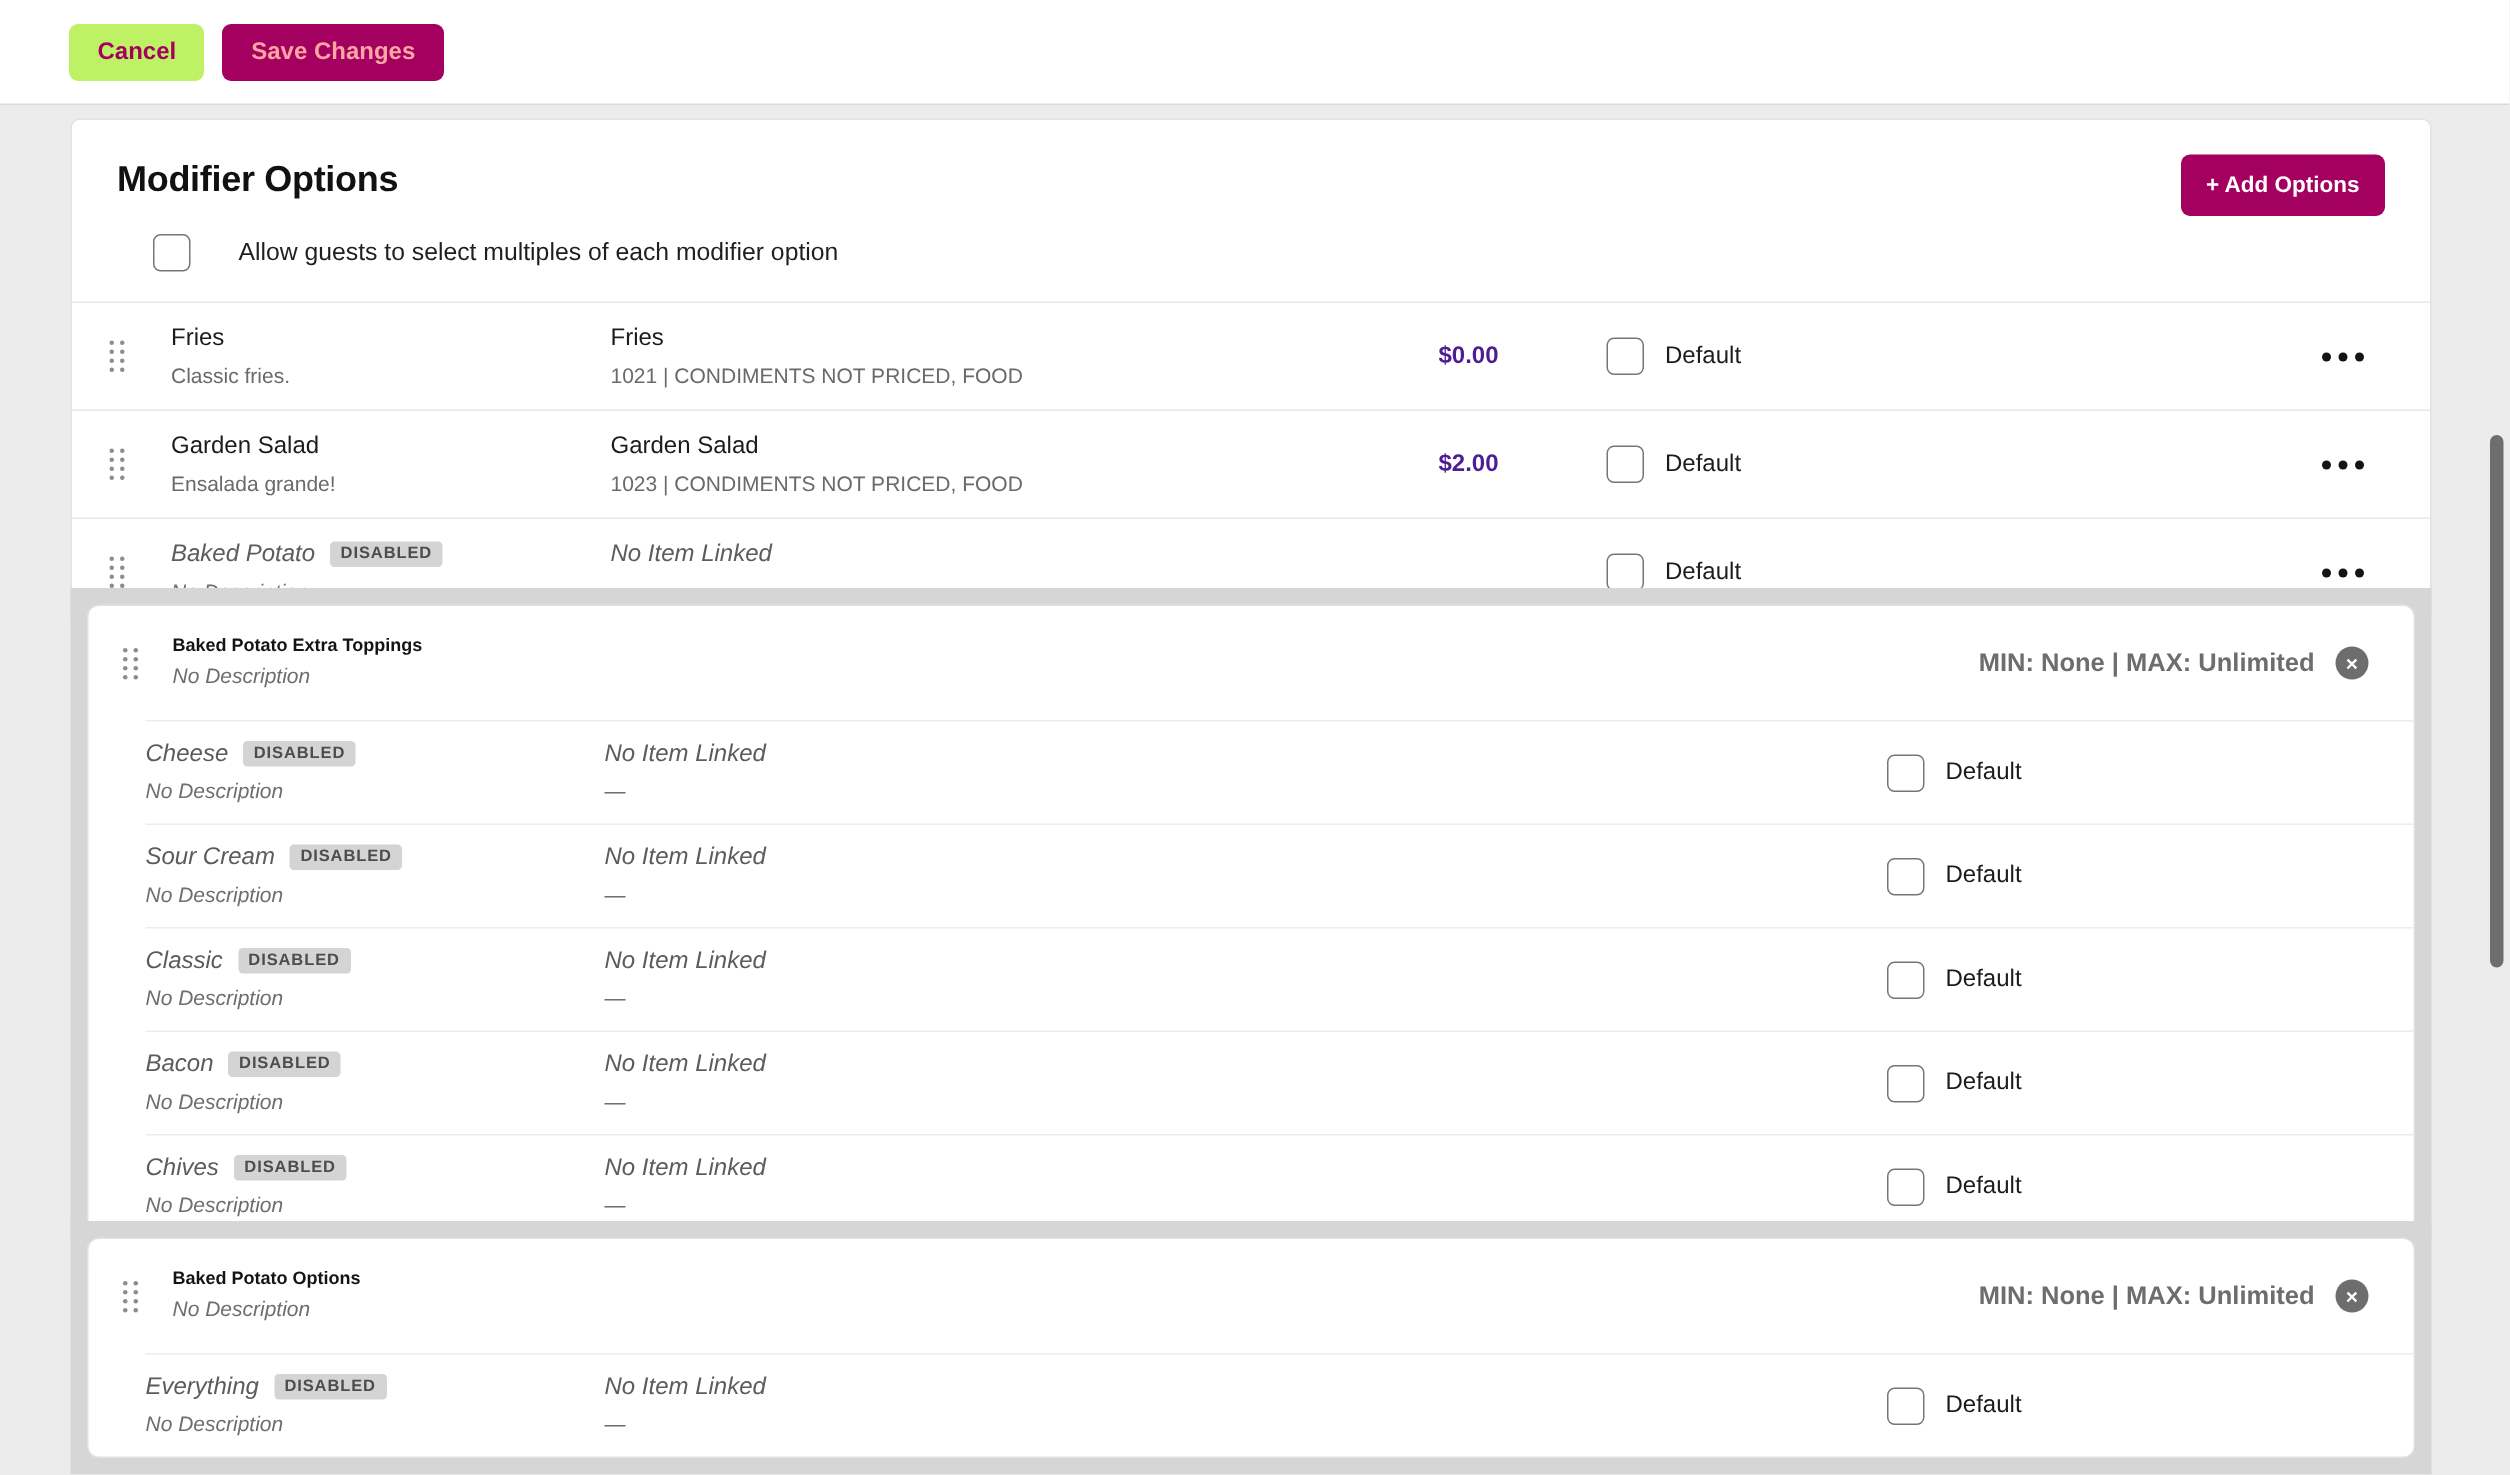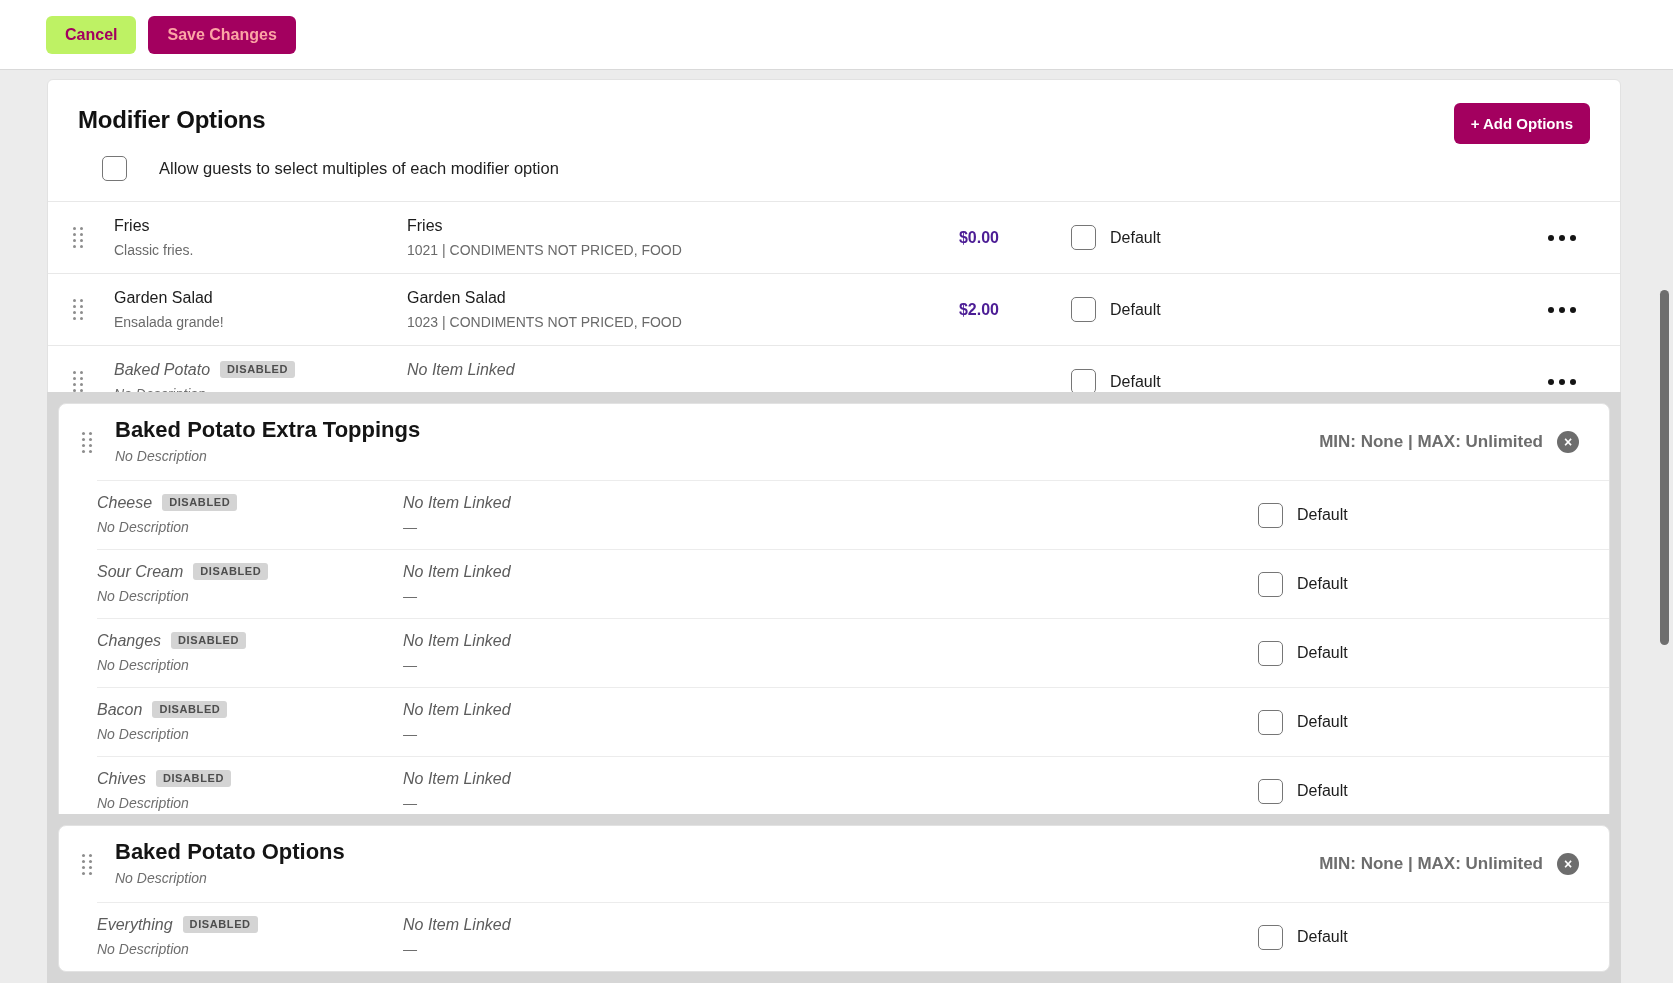--- a/index.html
+++ b/index.html
@@ -155,21 +155,21 @@
     background: #ffffff;
     border: 1px solid #e2e2e2;
     border-radius: 8px;
     overflow: hidden;
   }
   .group-head {
     display: flex; align-items: center;
     height: 76px;
     position: relative;
   }
-  .group-title { font-size: 22px; font-weight: bold; color: #141414; }
+  .group-title { font-size: 12px; font-weight: bold; color: #141414; }
   .group-meta {
     position: absolute; right: 66px; top: 50%;
     transform: translateY(-50%);
     font-size: 17px; font-weight: bold; color: #6d6d6d;
     white-space: nowrap;
   }
   .close-x {
     position: absolute; right: 30px; top: 50%;
     transform: translateY(-50%);
     width: 22px; height: 22px; border-radius: 50%;
@@ -396,21 +396,21 @@
         </div>
         <div class="sub-col-def">
           <div class="checkbox"></div>
           <span class="def-label">Default</span>
         </div>
       </div>
 
       <div class="sub-row">
         <div class="sub-col-name">
           <div class="t1 muted-i">
-            <span>Changes</span>
+            <span>Classic</span>
             <span class="badge">DISABLED</span>
           </div>
           <div class="t2 muted-i">No Description</div>
         </div>
         <div class="sub-col-item">
           <div class="t1 muted-i">No Item Linked</div>
           <div class="t2 muted-i">—</div>
         </div>
         <div class="sub-col-def">
           <div class="checkbox"></div>

